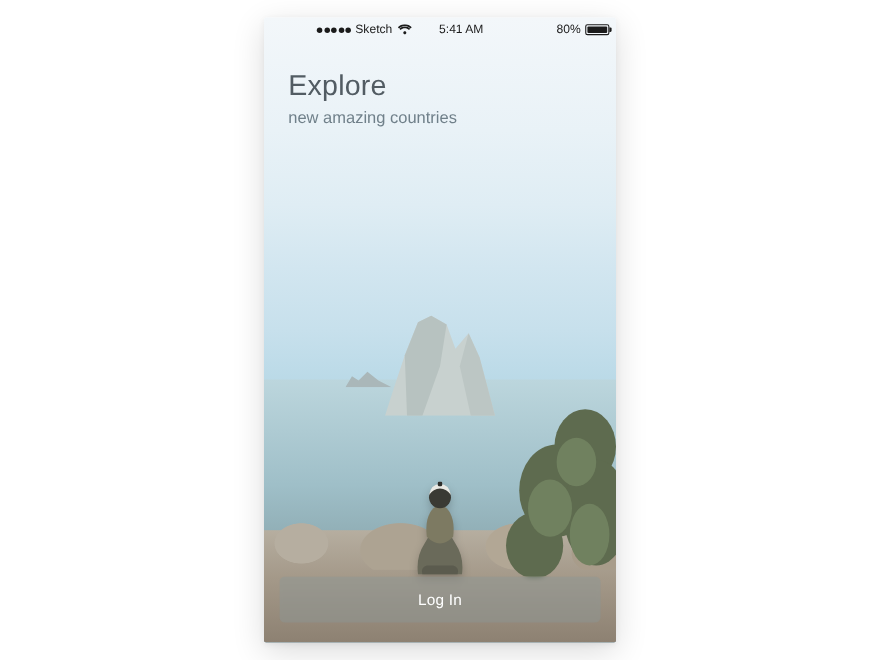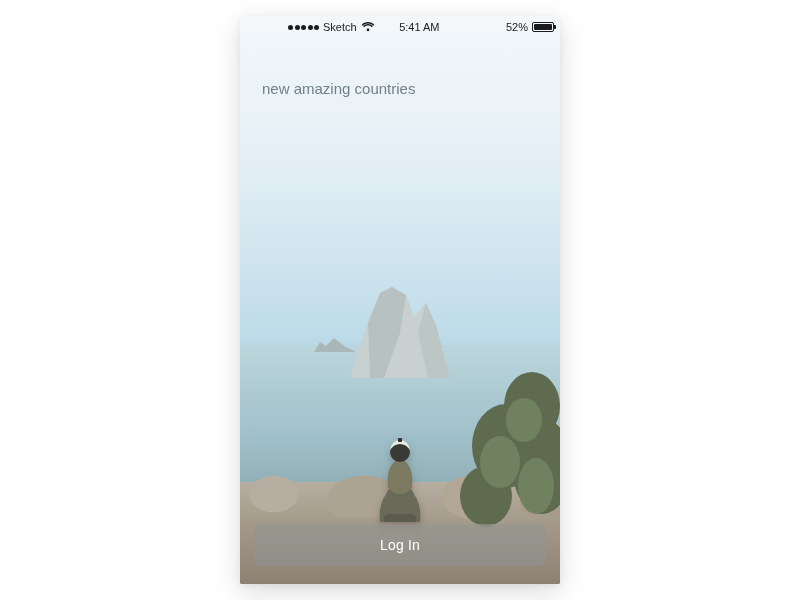--- a/index.html
+++ b/index.html
@@ -89,21 +89,21 @@
     z-index: 40;
     color: #4d5a63;
   }
   .headline h1 {
     font-size: 26px;
     font-weight: 400;
     color: #525c63;
     letter-spacing: 0.2px;
   }
   .headline p {
-    margin-top: 18px;
+    margin-top: 6px;
     font-size: 15px;
     font-weight: 400;
     color: #70808a;
   }
 
   
   .scene {
     position: absolute;
     inset: 0;
     z-index: 10;
@@ -211,28 +211,29 @@
       <span class="wifi-icon">
         <svg width="14" height="10" viewBox="0 0 14 10">
           <path d="M7 9.2c.8 0 1.4-.6 1.4-1.4S7.8 6.4 7 6.4s-1.4.6-1.4 1.4.6 1.4 1.4 1.4z" fill="#1b1b1b"></path>
           <path d="M3.2 5.2C4.2 4.2 5.5 3.6 7 3.6s2.8.6 3.8 1.6l1.1-1.1C10.6 2.8 8.9 2 7 2S3.4 2.8 2.1 4.1l1.1 1.1z" fill="#1b1b1b"></path>
           <path d="M.7 2.7C2.3 1 4.5 0 7 0s4.7 1 6.3 2.7l-1.1 1.1C10.9 2.4 9 1.6 7 1.6S3.1 2.4 1.8 3.8L.7 2.7z" fill="#1b1b1b"></path>
         </svg>
       </span>
     </div>
     <div class="sb-time">5:41 AM</div>
     <div class="sb-right">
-      <span>52%</span>
+      <span>80%</span>
       <span class="battery">
           <span class="fill"></span>
         </span>
     </div>
   </div>
 
   <div class="headline">
+    <h1>Explore</h1>
     <p>new amazing countries</p>
   </div>
 
   <div class="scene">
     <div class="sea"></div>
     <div class="island-small">
       <svg viewBox="0 0 42 18">
           <path d="M0 18 L6 8 L12 12 L20 4 L30 12 L42 18 Z" fill="#aab7b9"></path>
         </svg>
     </div>

